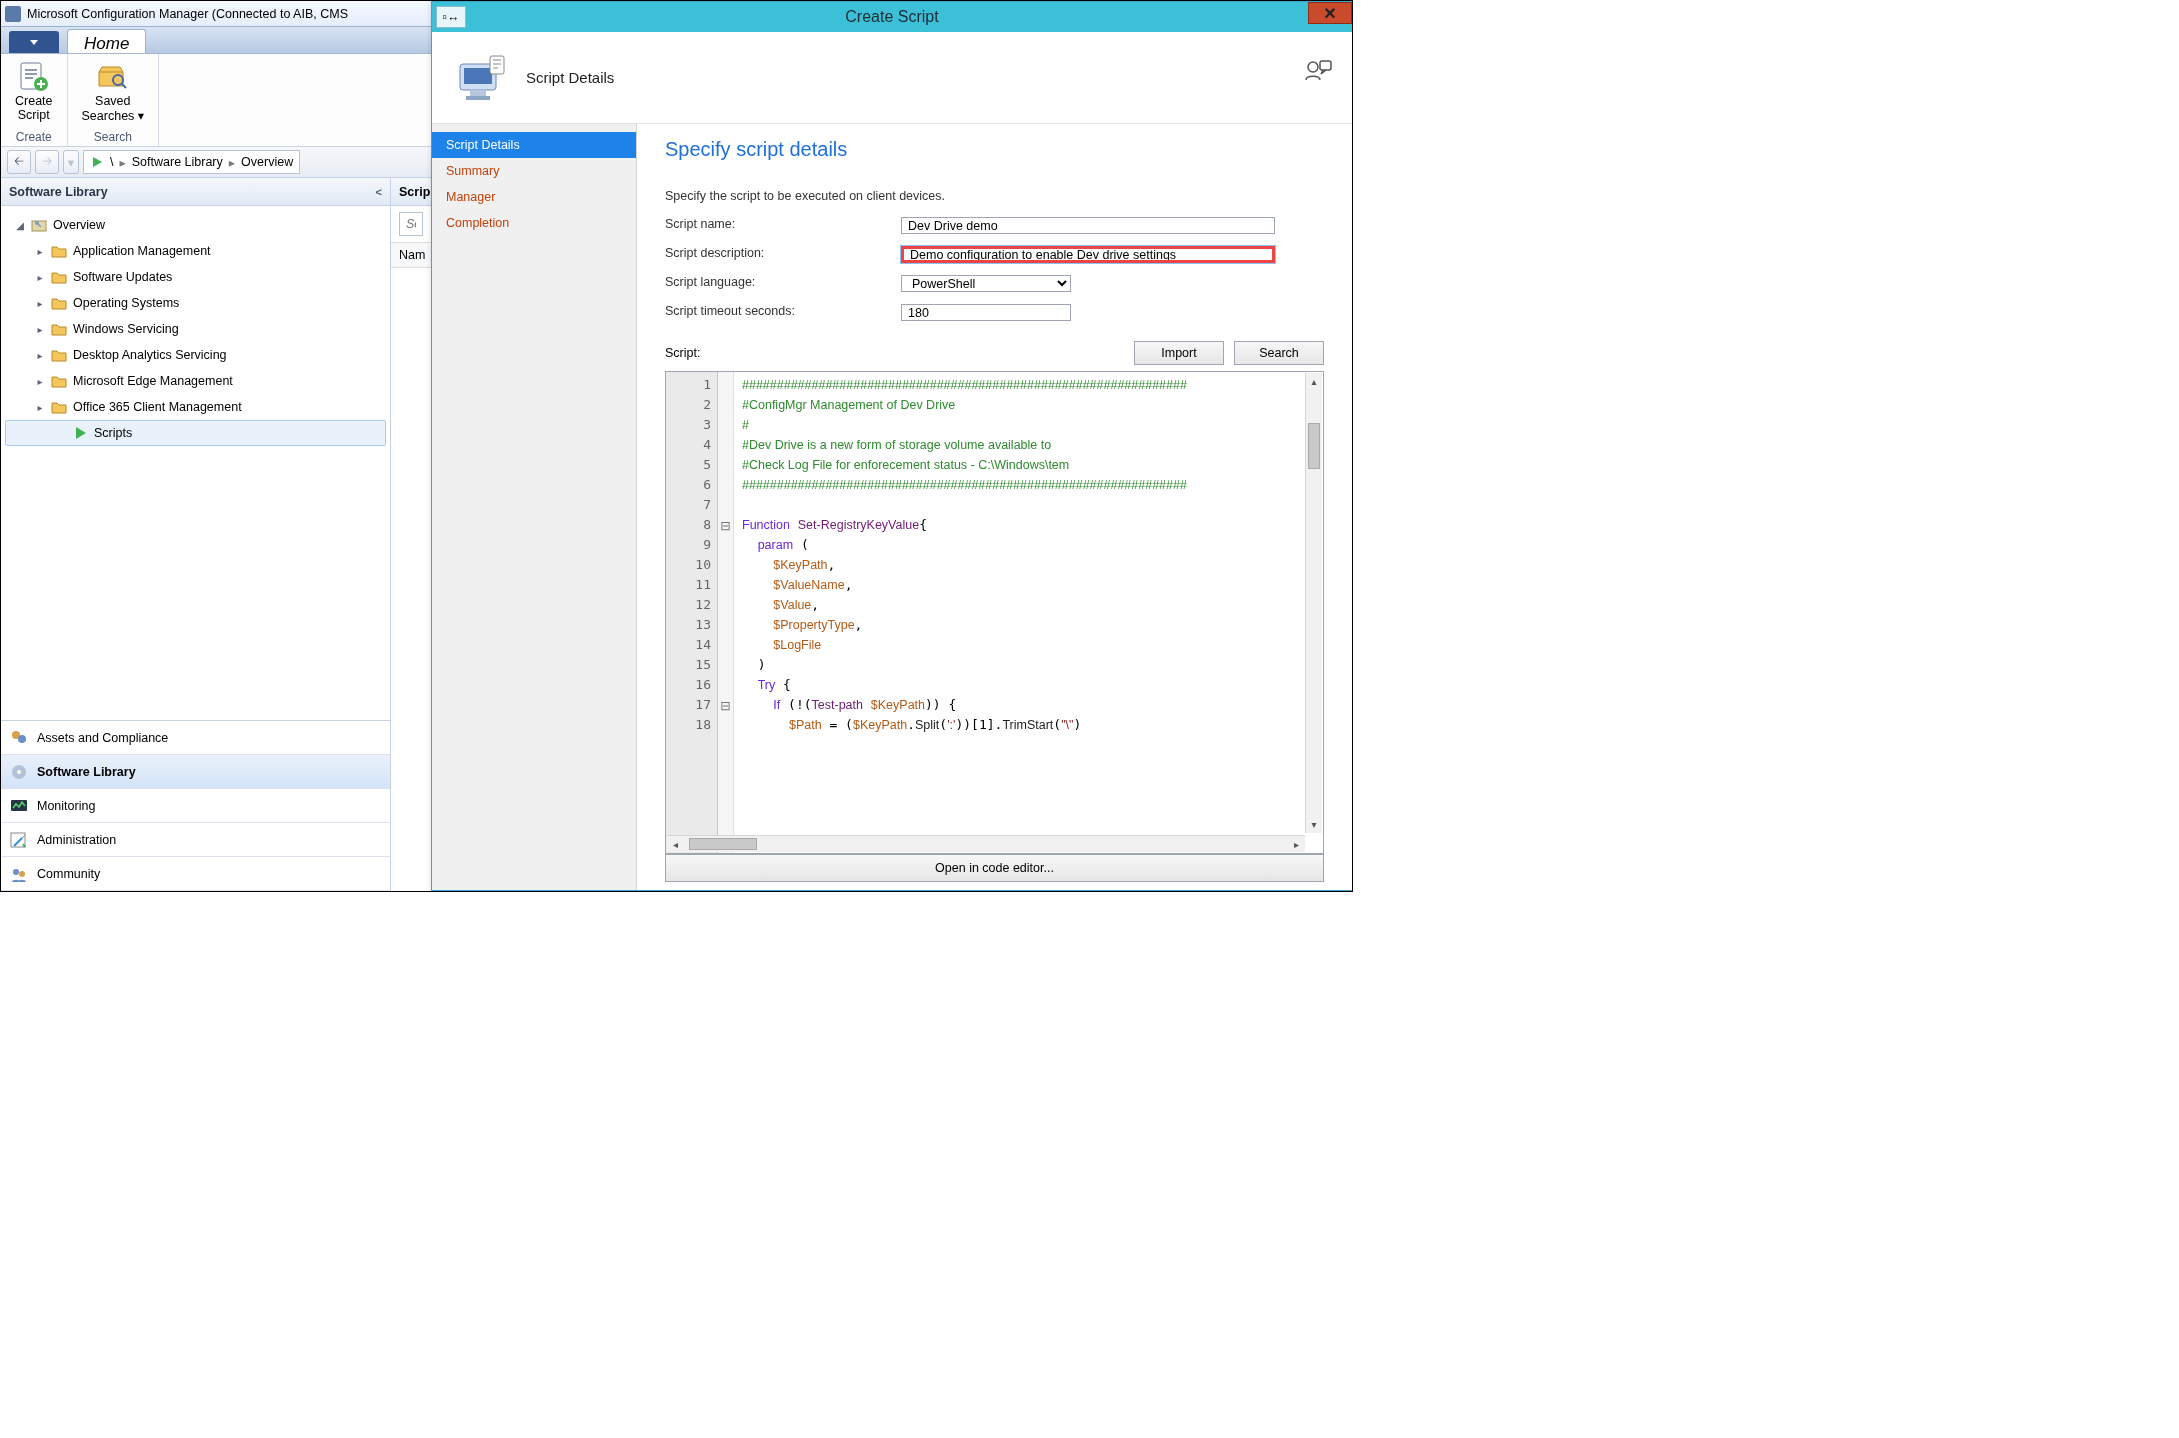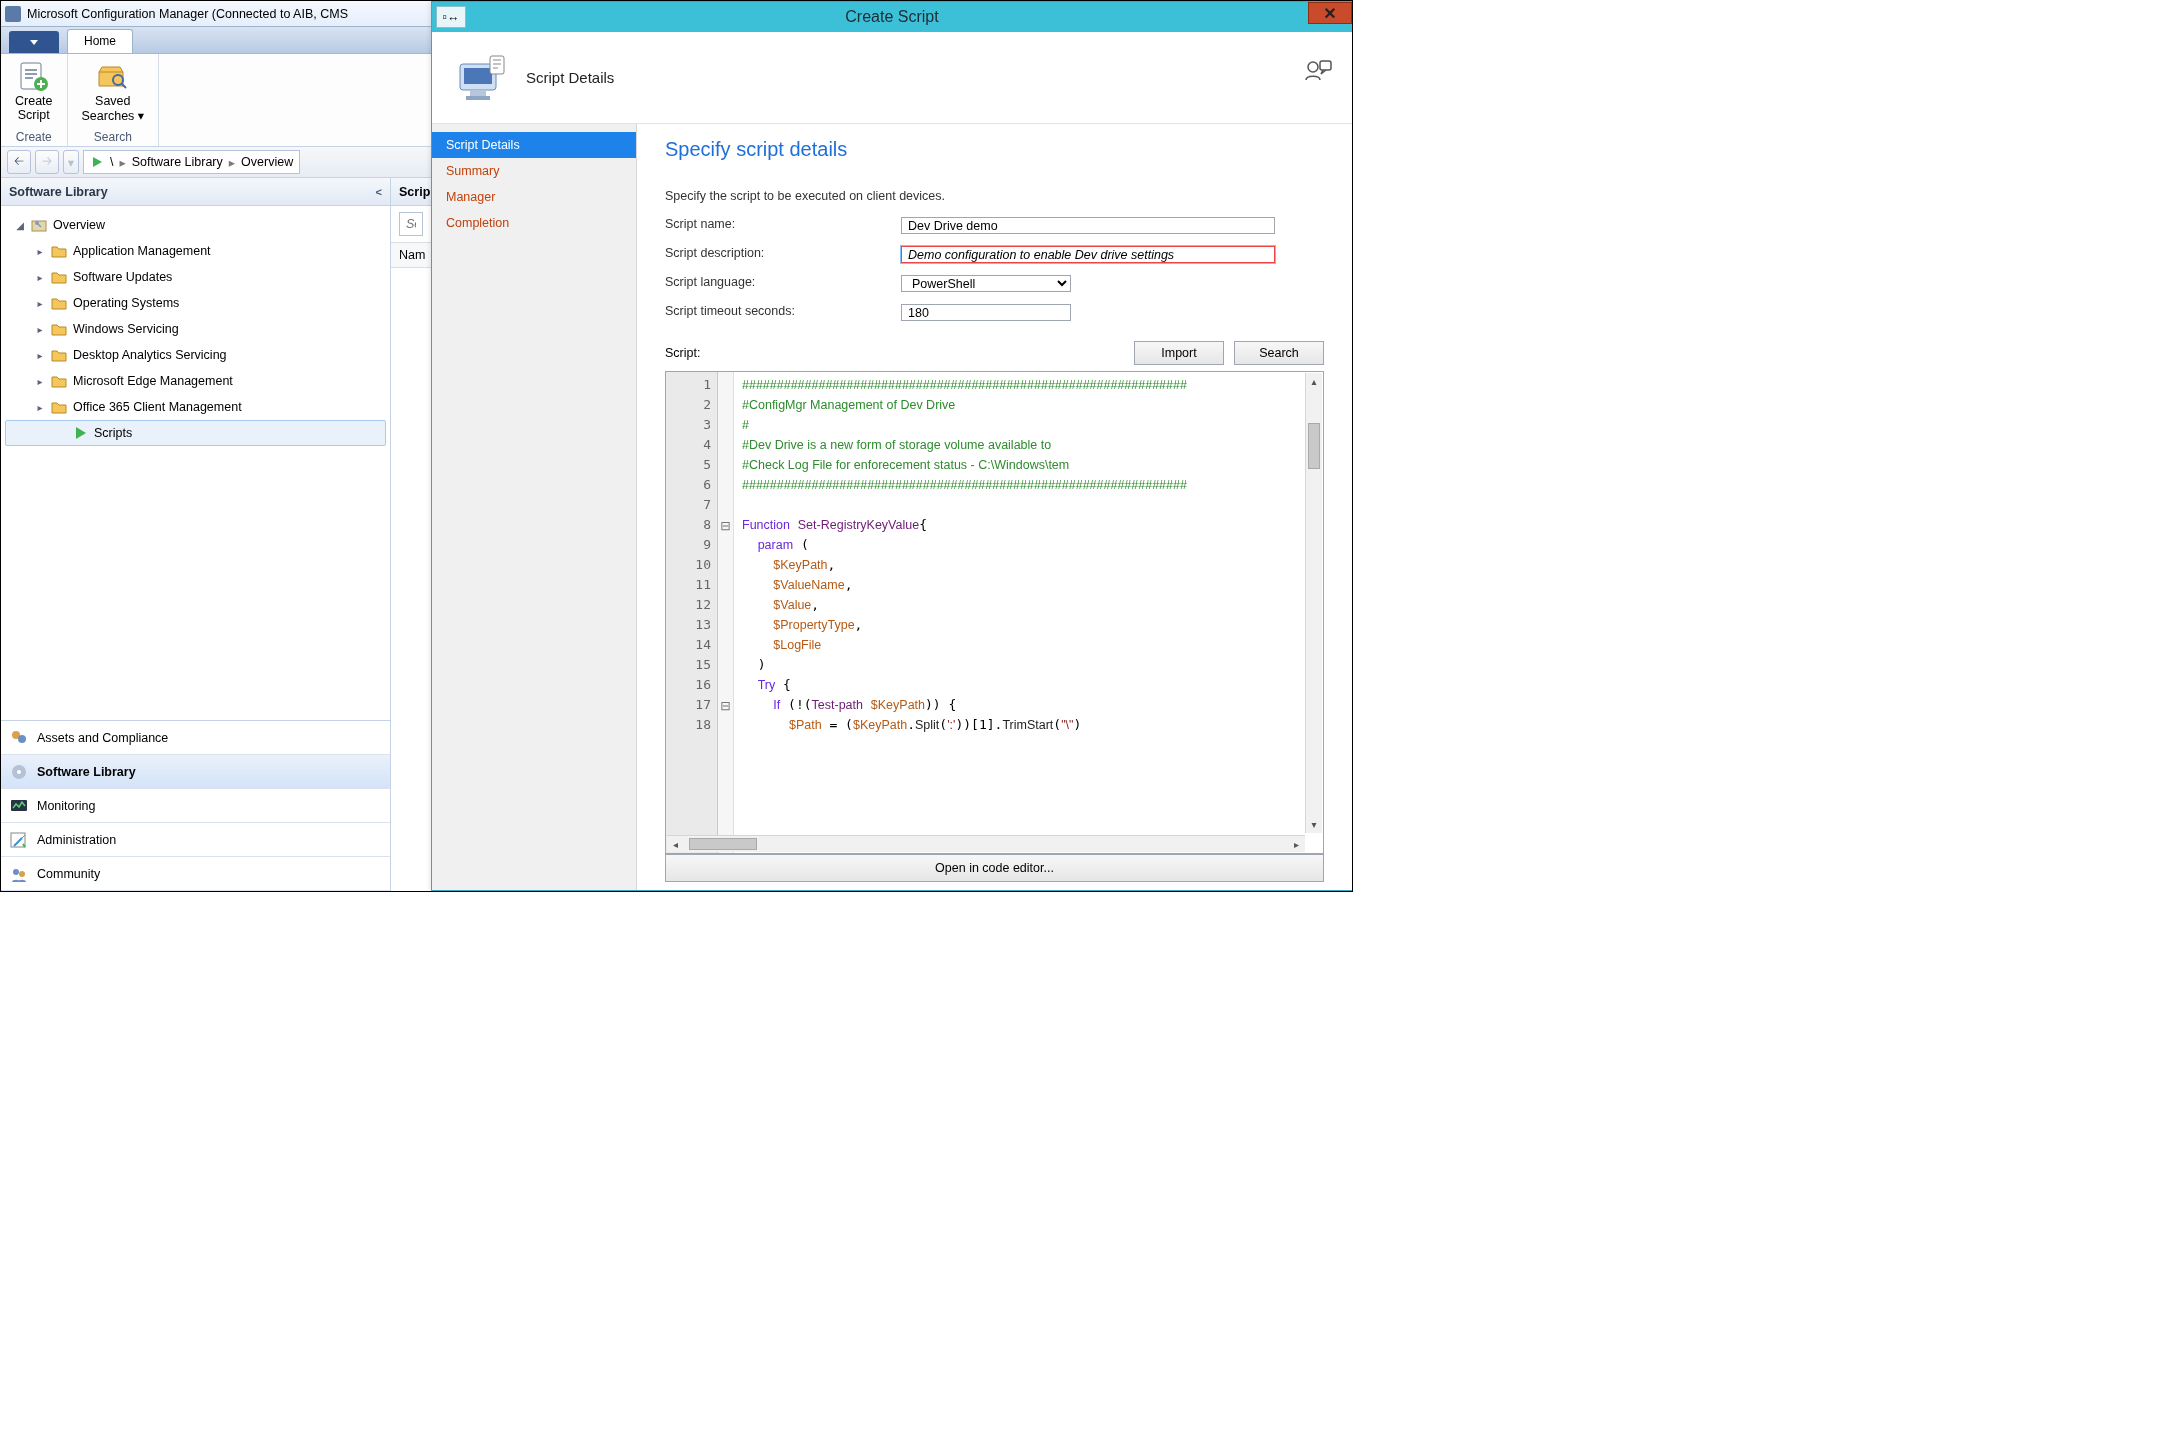--- a/index.html
+++ b/index.html
@@ -6,21 +6,21 @@
 body { background: #fff; width: 1353px; height: 892px; position: relative; border: 1px solid #000; overflow: hidden; }
 
 
 .main-titlebar { height: 26px; background: linear-gradient(#f5f9fe,#e5eefc); border-bottom: 1px solid #9db3cc; display:flex; align-items:center; padding-left:4px; }
 .main-titlebar .app-icon { width:16px; height:16px; background:#5b7aa8; margin-right:6px; border-radius:2px; }
 
 
 .tab-row { height:27px; background:linear-gradient(#d8e3f2,#b7cae3); display:flex; align-items:flex-end; padding-left:8px; border-bottom:1px solid #a5b8d0; }
 .tab-row .dropdown-tab { width:50px; height:22px; background:#2f5490; border-top-left-radius:3px; border-top-right-radius:3px; display:flex; align-items:center; justify-content:center; margin-right:8px; }
 .tab-row .dropdown-tab::after { content:""; border-left:4px solid transparent; border-right:4px solid transparent; border-top:5px solid #fff; }
-.tab-row .tab { background:#fff; height:24px; padding:4px 16px 0; border:1px solid #9db3cc; border-bottom:none; border-top-left-radius:3px; border-top-right-radius:3px; font-size:12px; }
+.tab-row .tab { background:#fff; height:24px; padding:4px 16px 0; border:1px solid #9db3cc; border-bottom:none; border-top-left-radius:3px; border-top-right-radius:3px; font-size:17px;font-style:italic; }
 
 
 .ribbon { height:93px; background:#fdfdfe; border-bottom:1px solid #c6d2e5; display:flex; }
 .ribbon-group { padding:4px 8px 2px; border-right:1px solid #d6dce8; display:flex; flex-direction:column; align-items:center; justify-content:space-between; }
 .ribbon-group .icons { display:flex; gap:16px; }
 .ribbon-btn { display:flex; flex-direction:column; align-items:center; cursor:pointer; padding:2px 6px; }
 .ribbon-btn .ic { width:34px; height:34px; }
 .ribbon-group .label { color:#4a5a72; font-size:12px; margin-top:2px; }
 
 
@@ -72,21 +72,21 @@
 .wizard-steps .step.active { background:#1d83ea; color:#fff; }
 
 .form-area { flex:1; padding:14px 28px 8px; display:flex; flex-direction:column; min-height:0; }
 .form-area h1 { font-size:20px; color:#1f6fd8; font-weight:400; margin-bottom:28px; }
 .helper-text { color:#333; margin-bottom:14px; }
 
 .field-row { display:flex; margin-bottom:12px; }
 .field-row label { width:236px; color:#333; }
 .field-row input[type=text], .field-row select { height:17px; border:1px solid #9fa6b2; padding:0 6px; background:#fff; }
 .field-row input.wide { width:374px; }
-.field-row input.focused { border:1px solid #ef4444; outline:1px solid #8cc3f7;font-style:italic; }
+.field-row input.focused { border:3px solid #ef4444; outline:1px solid #8cc3f7; }
 .field-row select { width:170px; }
 .field-row input.narrow { width:170px; }
 
 .script-row { display:flex; align-items:center; justify-content:space-between; margin:8px 0 6px; }
 .btn-row { display:flex; gap:10px; }
 .win-btn { min-width:90px; height:24px; background:linear-gradient(#f7f7f7,#e6e6e6); border:1px solid #9fa6b2; cursor:pointer; }
 
 .code-editor { flex:1; border:1px solid #9fa6b2; position:relative; min-height:0; display:flex; overflow:hidden; }
 .gutter { width:52px; background:#eaeaea; border-right:1px solid #c7c7c7; text-align:right; padding:3px 6px 0 0; color:#666; font-family:Consolas, monospace; font-size:13px; line-height:20px; }
 .fold-gutter { width:16px; background:#f6f6f6; border-right:1px solid #e0e0e0; padding-top:3px; font-family:Consolas, monospace; font-size:10px; color:#777; }

